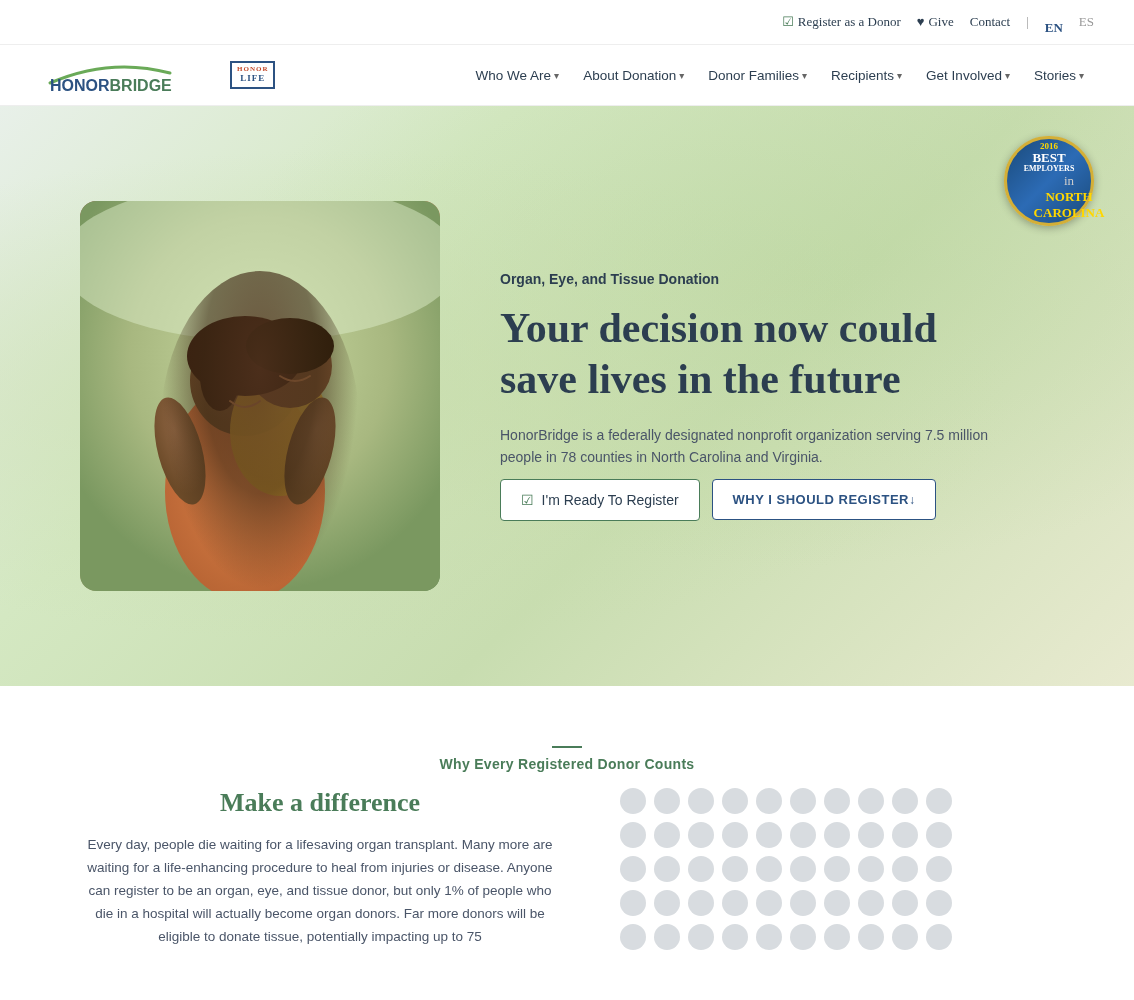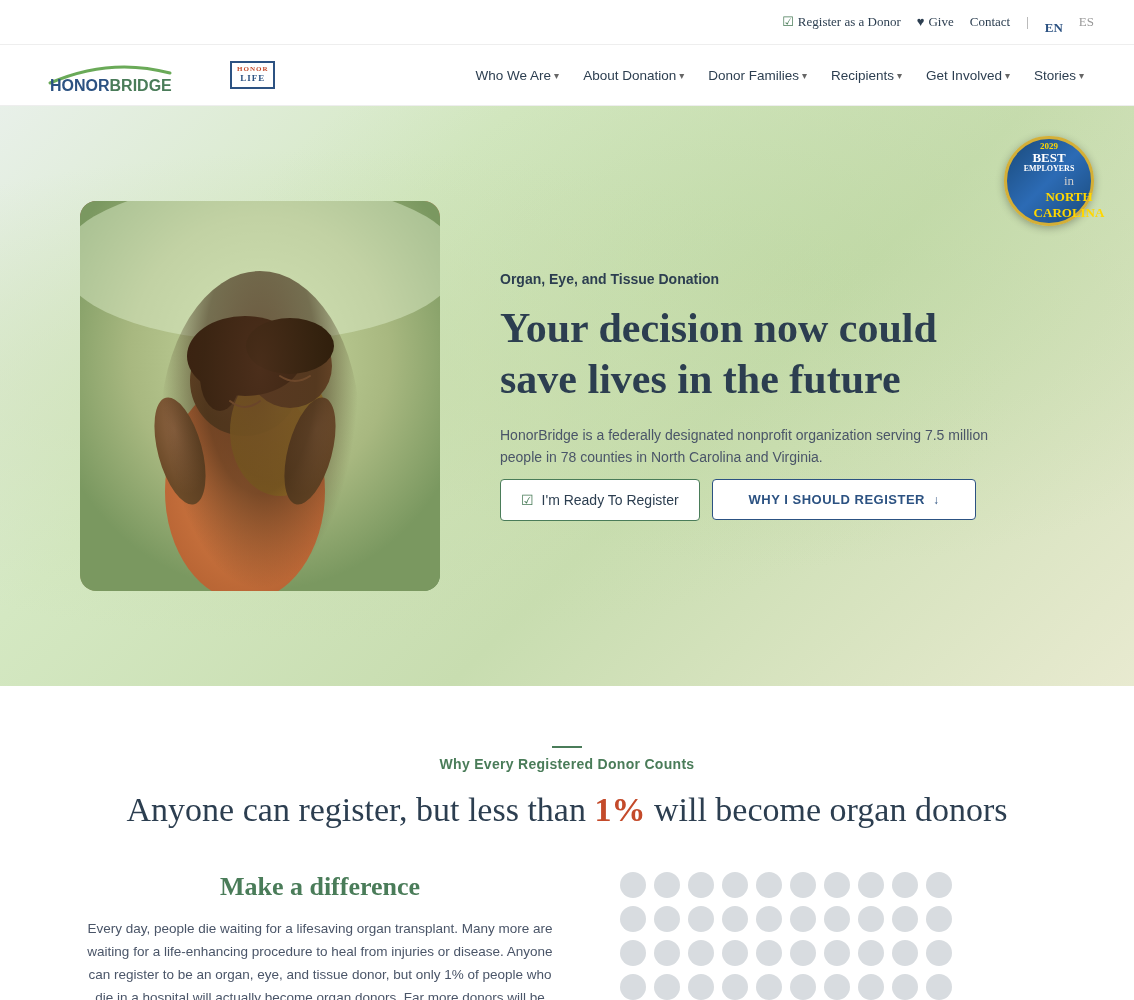--- a/index.html
+++ b/index.html
@@ -136,22 +136,22 @@
       padding: 12px 20px;
       border: 1.5px solid #4a7c59;
       border-radius: 4px;
       background: #fff;
       color: #2c3e50;
       font-size: 14px;
       cursor: pointer;
       font-family: 'Arial', sans-serif;
     }
     .btn-why {
-      display: flex; align-items: center; gap: 8px;
-      padding: 12px 36px;
+      display: flex; align-items: center; 
+      padding: 12px 20px;
       border: 1.5px solid #2c5282;
       border-radius: 4px;
       background: #fff;
       color: #2c5282;
       font-size: 13px;
       cursor: pointer;
       font-family: 'Arial', sans-serif;
       font-weight: 600;
       letter-spacing: 0.5px;
     }
@@ -314,21 +314,21 @@
     <div class="nav-item">
       <span>Stories</span>
       <span class="nav-chevron">▾</span>
     </div>
   </nav>
 </div>
 
 <div class="hero">
 
   <div class="best-employer-badge">
-    <div class="badge-year">2029</div>
+    <div class="badge-year">2016</div>
     <div class="badge-best">BEST</div>
     <div class="badge-employers">EMPLOYERS</div>
     <div class="badge-in">in</div>
     <div class="badge-nc" style="font-size:13px;margin-left:40px;">NORTH CAROLINA</div>
   </div>
 
   <div class="hero-image-container">
     <div class="hero-image">
       
       <svg width="360" height="390" viewBox="0 0 360 390">
@@ -389,25 +389,20 @@
       <button class="btn-why">
         <span>WHY I SHOULD REGISTER</span>
         <span class="down-arrow">↓</span>
       </button>
     </div>
   </div>
 </div>
 
 <div class="stats-section">
   <div class="stats-section-subtitle">Why Every Registered Donor Counts</div>
-  <div class="stats-title">
-    <span>Anyone can register, but less than</span>
-    <span class="highlight">1%</span>
-    <span>will become organ donors</span>
-  </div>
 
   <div class="make-difference">
     <div class="make-difference-text">
       <h2 class="make-difference-title">Make a difference</h2>
       <p class="make-difference-body">Every day, people die waiting for a lifesaving organ transplant. Many more are waiting for a life-enhancing procedure to heal from injuries or disease. Anyone can register to be an organ, eye, and tissue donor, but only 1% of people who die in a hospital will actually become organ donors. Far more donors will be eligible to donate tissue, potentially impacting up to 75</p>
     </div>
 
     <div class="dots-container" id="dots-grid">
     <div class="dot"></div>
         <div class="dot"></div>

